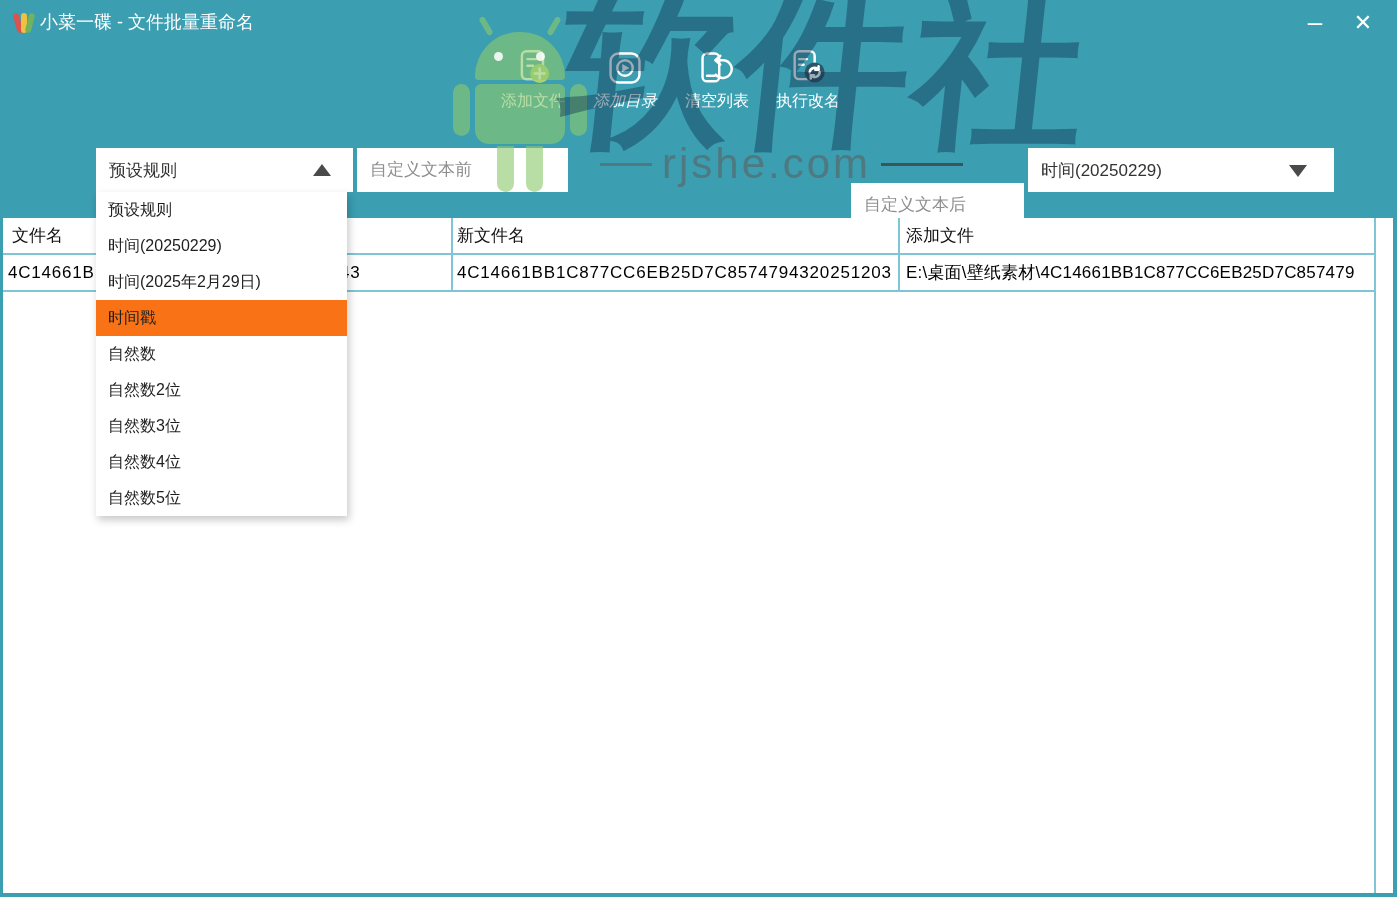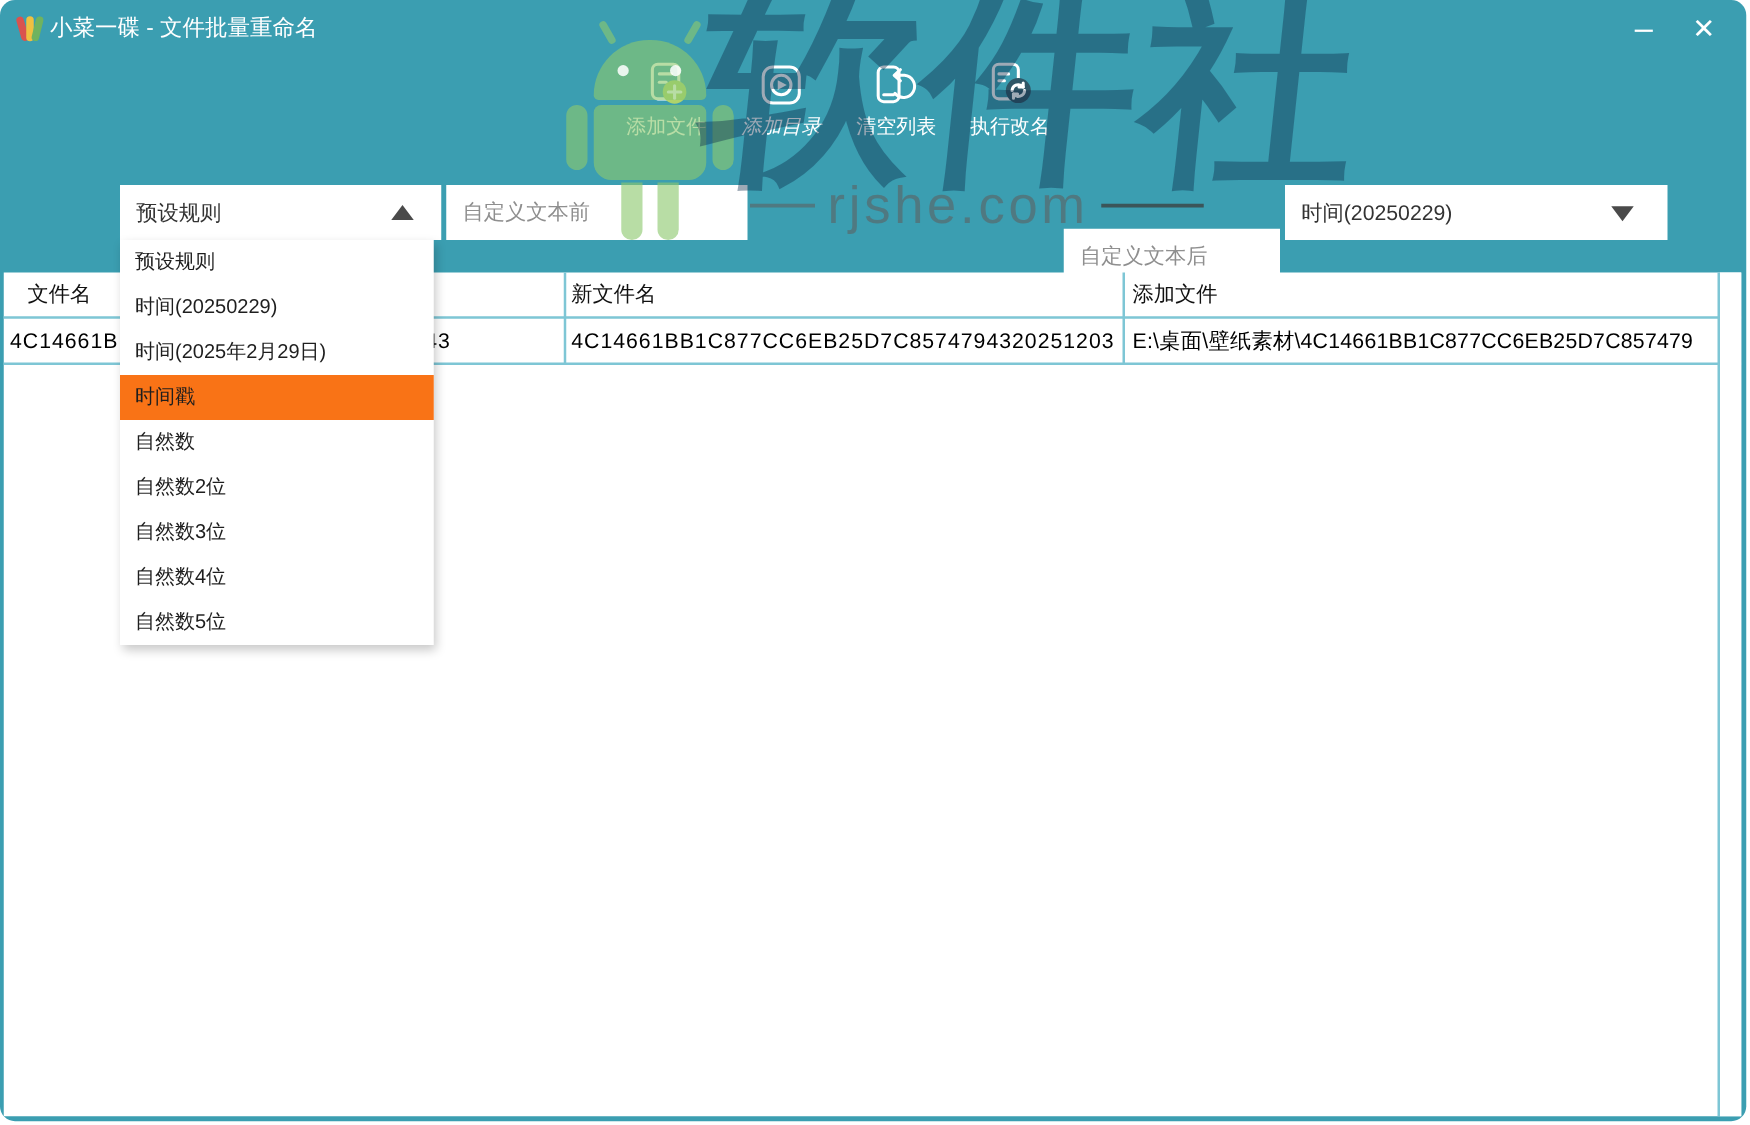--- a/index.html
+++ b/index.html
@@ -1,19 +1,19 @@
 <!DOCTYPE html>
 <html><head>
 <meta charset="utf-8">
 <style>
   * { margin:0; padding:0; box-sizing:border-box; }
   html,body { width:1400px; height:900px; background:#ffffff; font-family:"Liberation Sans",sans-serif; overflow:hidden; }
 
   .window { position:absolute; left:0; top:0; width:1397px; height:897px;
-            background:#3B9EB1; border-radius:12px; overflow:hidden; }
+            background:#3B9EB1; border-radius:0; overflow:hidden; }
 
   
   .titlebar { position:absolute; left:0; top:0; width:100%; height:45px; }
   .app-icon { position:absolute; left:13px; top:11px; width:22px; height:23px; }
   .app-icon span { position:absolute; width:6px; height:20px; border-radius:3px; top:2px; }
   .app-icon .b1 { left:2px;  background:#d9534f; transform:rotate(-16deg); }
   .app-icon .b2 { left:8px;  background:#f0c040; }
   .app-icon .b3 { left:14px; background:#6fb35f; transform:rotate(14deg); }
   .title-text { position:absolute; left:40px; top:0; height:45px; line-height:45px;
                 color:#ffffff; font-size:18px; }
@@ -31,31 +31,31 @@
   
   .ctrl { position:absolute; top:148px; height:44px; background:#ffffff;
           display:flex; align-items:center; font-size:17px; color:#333; }
   .combo { padding-left:13px; cursor:pointer; }
   .combo1 { left:96px;  width:257px; }
   .combo3 { left:572px; width:275px; color:#C8502B; }
   .combo5 { left:1028px; width:306px; }
   .ctrl-input { position:absolute; top:148px; height:44px; background:#ffffff; border:none; outline:none;
                 font-size:17px; color:#333; padding:0 13px; font-family:"Liberation Sans",sans-serif; }
   .ctrl-input::placeholder { color:#8f8f8f; opacity:1; }
-  .input2 { left:357px; width:241px; }
+  .input2 { left:357px; width:211px; }
   .input4 { left:851px; width:173px;margin-top:35px; }
   .tri { position:absolute; width:0; height:0; }
   .tri-up-dark   { right:22px; top:16px; border-left:9px solid transparent; border-right:9px solid transparent; border-bottom:12px solid #4a4a4a; }
   .tri-down-red  { right:10px; top:17px; border-left:9px solid transparent; border-right:9px solid transparent; border-top:13px solid #D4562B; }
   .tri-down-dark { right:27px; top:17px; border-left:9px solid transparent; border-right:9px solid transparent; border-top:12px solid #4a4a4a; }
 
   
   .table { position:absolute; left:3px; top:218px; width:1390px; height:675px; background:#ffffff; z-index:10; }
   .th { position:absolute; top:0; height:36px; line-height:36px; font-size:17px; color:#111; white-space:nowrap; }
-  .th1 { left:19px; } .th2 { left:454px; } .th3 { left:903px; }
+  .th1 { left:9px; } .th2 { left:454px; } .th3 { left:903px; }
   .hline { position:absolute; left:0; width:100%; height:2px; background:#7EC6D5; }
   .hl1 { top:35px; } .hl2 { top:72px; }
   .vline { position:absolute; top:0; width:2px; background:#7EC6D5; }
   .vl1 { left:448px; height:74px; } .vl2 { left:895px; height:74px; }
   .vl3 { left:1371px; height:675px; }
   .td { position:absolute; top:37px; height:35px; line-height:35px; font-size:17px; color:#000;
         white-space:nowrap; overflow:hidden; letter-spacing:0.8px; }
   .td1 { left:5px;   width:441px; }
   .td2 { left:454px; width:440px; }
   .td3 { left:903px; width:467px; letter-spacing:0.2px; }

